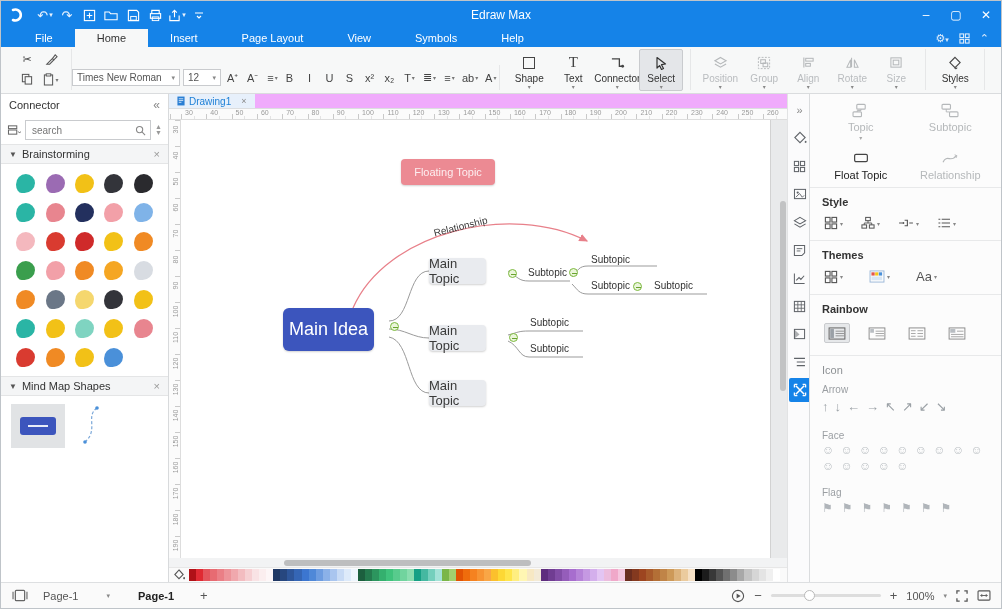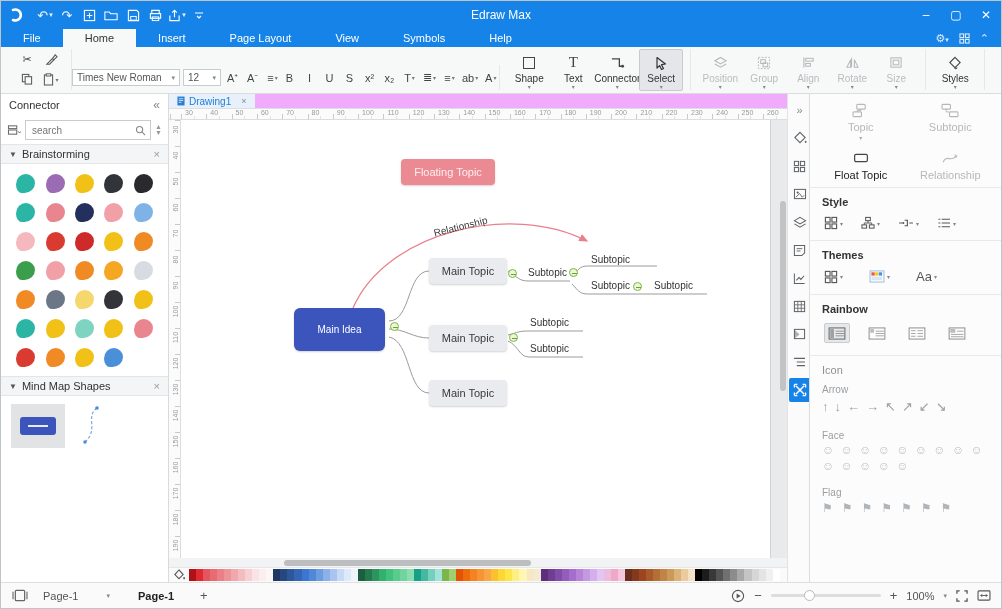--- a/index.html
+++ b/index.html
@@ -10,21 +10,21 @@
   .titlebar{position:absolute;left:0;top:0;right:0;height:28px;background:#1583e8;display:flex;align-items:center;color:#fff;}
   .logo{width:30px;display:flex;justify-content:center;}
   .qa{display:flex;align-items:center;gap:2px;margin-left:4px;}
   .qabtn{min-width:20px;height:20px;display:flex;align-items:center;justify-content:center;font-size:13px;color:#eaf3fd;cursor:default;}
   .qabtn .caret{font-size:7px;margin-left:1px;}
   .win-title{position:absolute;left:0;right:0;text-align:center;font-size:12px;color:#fff;pointer-events:none;}
   .winctl{margin-left:auto;display:flex;z-index:2;}
   .winctl span{width:30px;height:28px;display:flex;align-items:center;justify-content:center;font-size:12px;}
   
   .menubar{position:absolute;left:0;top:28px;right:0;height:18px;background:#1583e8;display:flex;align-items:stretch;}
-  .menu-tabs{display:flex;}
+  .menu-tabs{display:flex;margin-left:12px;}
   .mtab{padding:0 22px;display:flex;align-items:center;color:#fff;font-size:11px;}
   .mtab.active{background:#f7f8f8;color:#333;}
   .menu-right{margin-left:auto;display:flex;align-items:center;gap:10px;padding-right:12px;color:#dcebfb;font-size:11px;}
   
   .ribbon{position:absolute;left:0;top:46px;right:0;height:47px;background:#f7f8f8;border-bottom:1px solid #dadcde;display:flex;align-items:stretch;padding:2px 4px 3px 8px;}
   .rgroup{display:flex;padding:0 7px;border-right:1px solid #e6e7e8;}
   .rgroup.nocol{flex-direction:row;align-items:center;}
   .clip{display:grid;grid-template-columns:22px 26px;grid-template-rows:20px 20px;align-items:center;justify-items:center;color:#555;}
   .fontg{display:flex;flex-direction:row;justify-content:space-between;padding:2px 0;margin-top:16px;}
   .frow{display:flex;align-items:center;gap:3px;}
@@ -65,22 +65,22 @@
   .hruler{height:11px;background:#fbfbfb;border-bottom:1px solid #ddd;position:relative;overflow:hidden;
     background-image:repeating-linear-gradient(90deg,#c9c9c9 0 1px,transparent 1px 25.3px),repeating-linear-gradient(90deg,#e3e3e3 0 1px,transparent 1px 12.65px);background-position:12px bottom;background-size:100% 5px,100% 3px;background-repeat:repeat-x;}
   .hruler span{position:absolute;top:0;font-size:7px;color:#9a9a9a;}
   .cbody{position:relative;flex:1;overflow:hidden;}
   .vruler{position:absolute;left:0;top:0;bottom:0;width:12px;background:#fbfbfb;border-right:1px solid #ddd;overflow:hidden;
     background-image:repeating-linear-gradient(180deg,#c9c9c9 0 1px,transparent 1px 26px);background-position:right top;background-size:5px 100%;background-repeat:repeat-y;}
   .vruler span{position:absolute;left:0;font-size:7px;color:#9a9a9a;transform:rotate(-90deg);transform-origin:center;width:12px;text-align:center;}
   .page{position:absolute;left:12px;top:0;width:590px;bottom:0;background:#fff;border-right:1px solid #d2d2d2;}
   .mmlayer{position:absolute;left:12px;top:0;width:606px;height:100%;}
   .node{position:absolute;display:flex;align-items:center;justify-content:center;border-radius:4px;box-shadow:0 1px 2px rgba(0,0,0,.18);}
-  .n-main{left:113px;top:188px;width:91px;height:43px;background:#3c55bd;color:#fff;font-size:10px;border-radius:6px;}
-  .n-topic{width:78px;height:26px;background:#e9ebef;color:#3a3a3a;font-size:11px;}
+  .n-main{left:102px;top:188px;width:91px;height:43px;background:#3c55bd;color:#fff;font-size:18px;border-radius:6px;}
+  .n-topic{width:57px;height:26px;background:#e9ebef;color:#3a3a3a;font-size:13px;}
   .n-float{left:220px;top:39px;width:94px;height:26px;background:#ec8a93;color:#fdeef0;font-size:11px;}
   .n-sub{position:absolute;font-size:10px;color:#333;}
   .rel-label{position:absolute;left:252px;top:101px;font-size:10px;color:#3a3a3a;transform:rotate(-14deg);}
   .collapse{position:absolute;width:9px;height:9px;border:1px solid #7cb93e;background:#eaf5da;border-radius:50%;}
   .collapse::after{content:"";position:absolute;left:2px;top:3.5px;width:5px;height:1px;background:#6aa32f;}
   .vscroll{position:absolute;right:1px;top:81px;width:6px;height:190px;background:#c2c3c4;border-radius:3px;}
   .hscrollrow{height:9px;background:#f2f3f4;position:relative;}
   .hthumb{position:absolute;left:115px;top:1.5px;width:247px;height:6px;background:#bdbebf;border-radius:3px;}
   .paletterow{height:15px;background:#fafafa;display:flex;align-items:center;padding:0 8px 0 4px;gap:4px;border-top:1px solid #e7e7e7;}
   .swatches{flex:1;display:flex;height:12px;}

